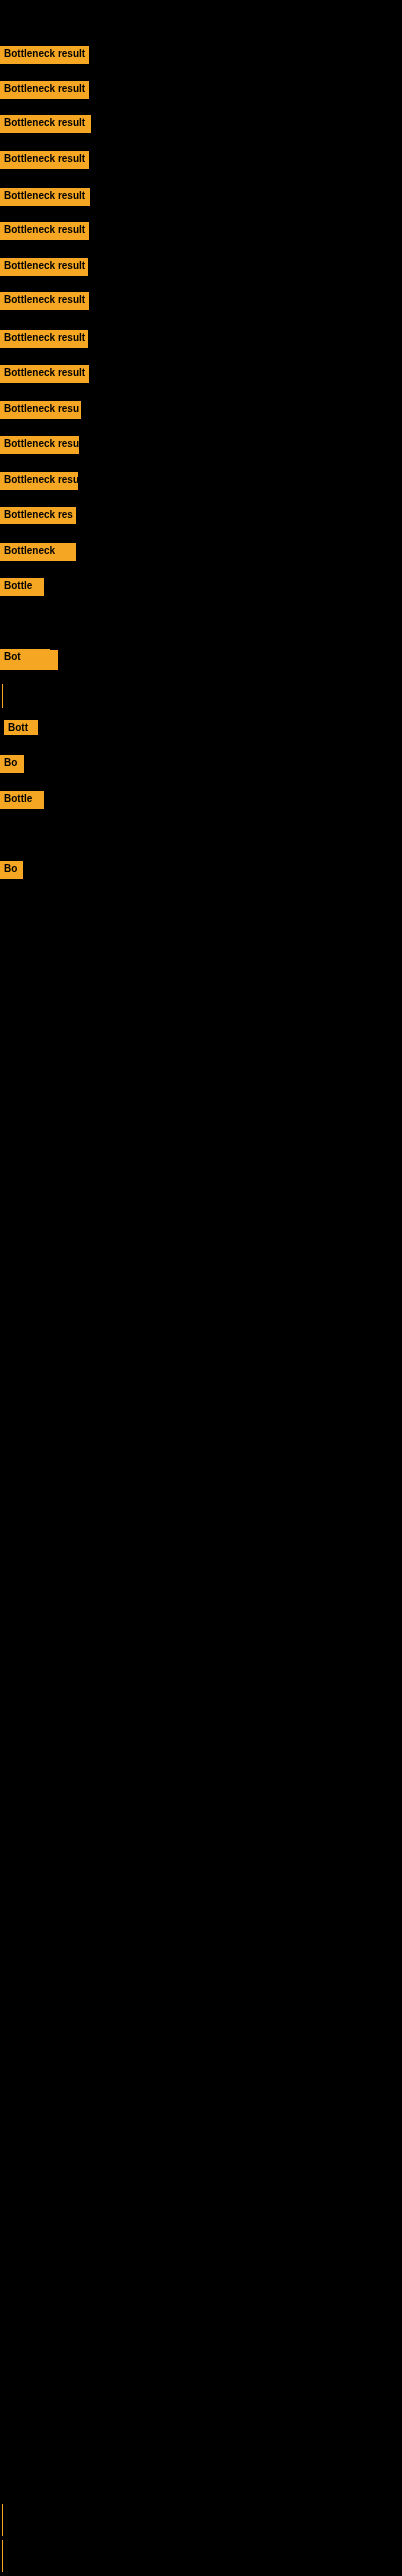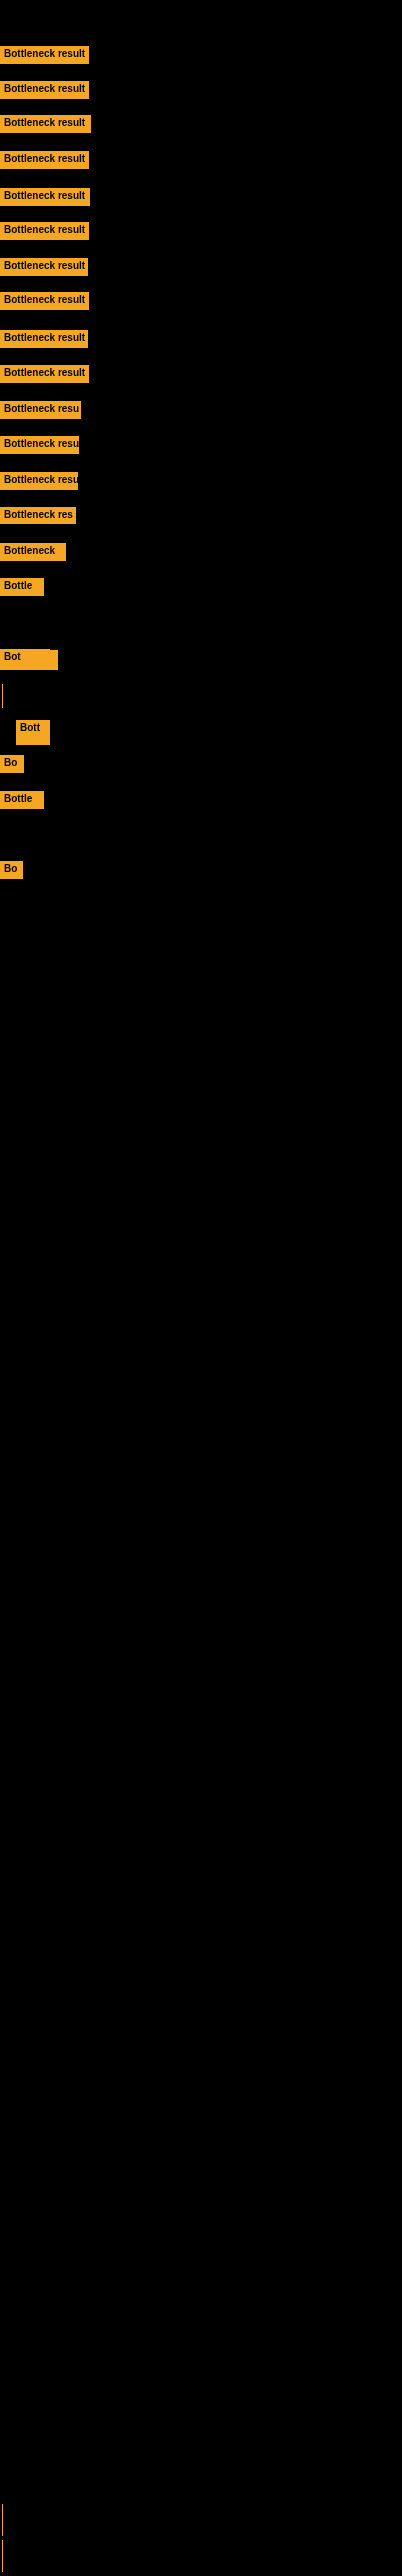--- a/index.html
+++ b/index.html
@@ -52,25 +52,25 @@
     <div class="bottleneck-badge" style="top: 188px; left: 0px; width: 90px; height: 17.7px;">Bottleneck result</div>
     <div class="bottleneck-badge" style="top: 222px; left: 0px; width: 89px; height: 17.7px;">Bottleneck result</div>
     <div class="bottleneck-badge" style="top: 258px; left: 0px; width: 88px; height: 17.7px;">Bottleneck result</div>
     <div class="bottleneck-badge" style="top: 292px; left: 0px; width: 89px; height: 17.7px;">Bottleneck result</div>
     <div class="bottleneck-badge" style="top: 330px; left: 0px; width: 88px; height: 17.7px;">Bottleneck result</div>
     <div class="bottleneck-badge" style="top: 365px; left: 0px; width: 89px; height: 17.7px;">Bottleneck result</div>
     <div class="bottleneck-badge" style="top: 401px; left: 0px; width: 81px; height: 17.7px;">Bottleneck resu</div>
     <div class="bottleneck-badge" style="top: 436px; left: 0px; width: 79px; height: 17.7px;">Bottleneck resu</div>
     <div class="bottleneck-badge" style="top: 472px; left: 0px; width: 78px; height: 17.7px;">Bottleneck resu</div>
     <div class="bottleneck-badge" style="top: 507px; left: 0px; width: 76px; height: 17px;">Bottleneck res</div>
-    <div class="bottleneck-badge" style="top: 543px; left: 0px; width: 66px; height: 17.7px;">Bottleneck</div>
+    <div class="bottleneck-badge" style="top: 543px; left: 0px; width: 76px; height: 17.7px;">Bottleneck</div>
     <div class="bottleneck-badge" style="top: 578px; left: 0px; width: 44px; height: 17.7px;">Bottle</div>
     <div class="bottleneck-badge" style="top: 650px; left: 0px; width: 58px; height: 20px;">Bottlenec</div>
     <div class="bottleneck-badge" style="top: 649px; left: 0px; width: 50px; height: 17.7px;">Bot</div>
-    <div class="bottleneck-badge" style="top: 720px; left: 16px; width: 34px; height: 25px;">Bott</div>
+    <div class="bottleneck-badge" style="top: 720px; left: 4px; width: 34px; height: 15px;">Bott</div>
     <div class="bottleneck-badge" style="top: 755px; left: 0px; width: 24px; height: 17.7px;">Bo</div>
     <div class="bottleneck-badge" style="top: 791px; left: 0px; width: 44px; height: 17.7px;">Bottle</div>
     <div class="bottleneck-badge" style="top: 861px; left: 0px; width: 22.5px; height: 17.7px;">Bo</div>
   </div>
 <div id="lines-container">
     <div class="vertical-line" style="top: 684px; left: 1.6px; height: 24px;"></div>
     <div class="vertical-line" style="top: 2504px; left: 1.6px; height: 32px;"></div>
     <div class="vertical-line" style="top: 2540px; left: 1.6px; height: 32px;"></div>
   </div>
 

